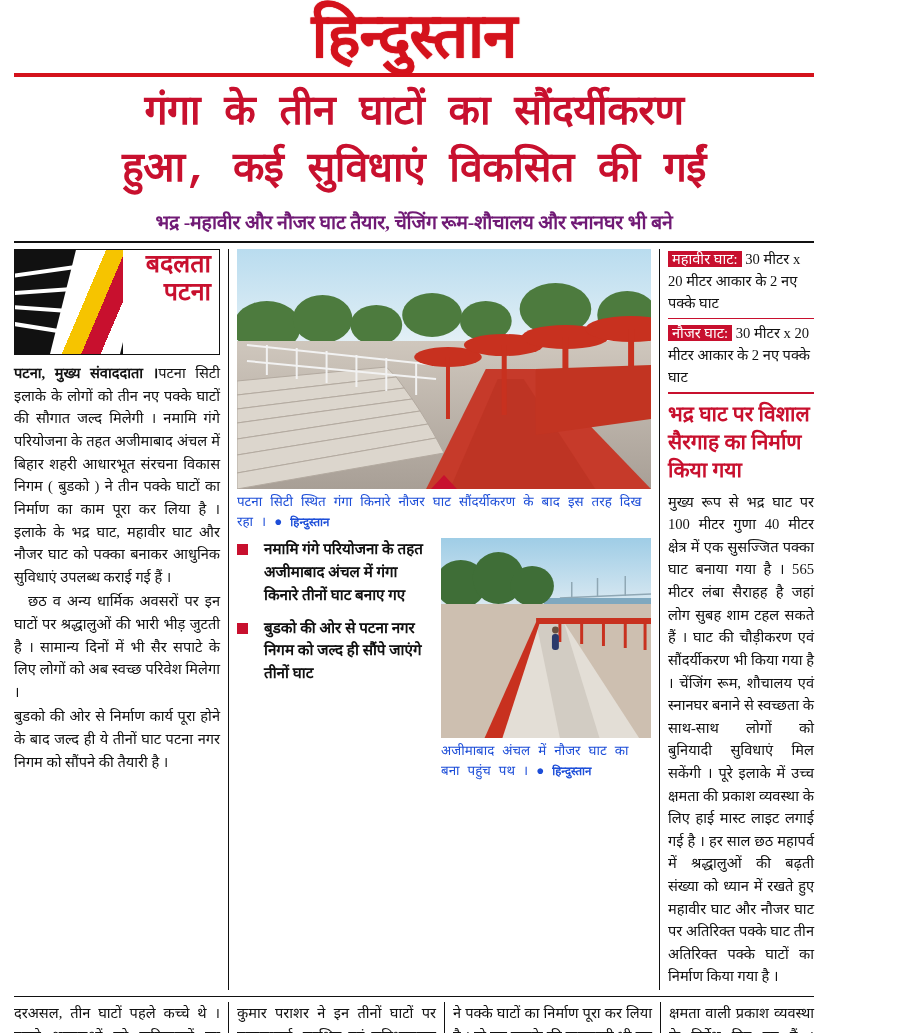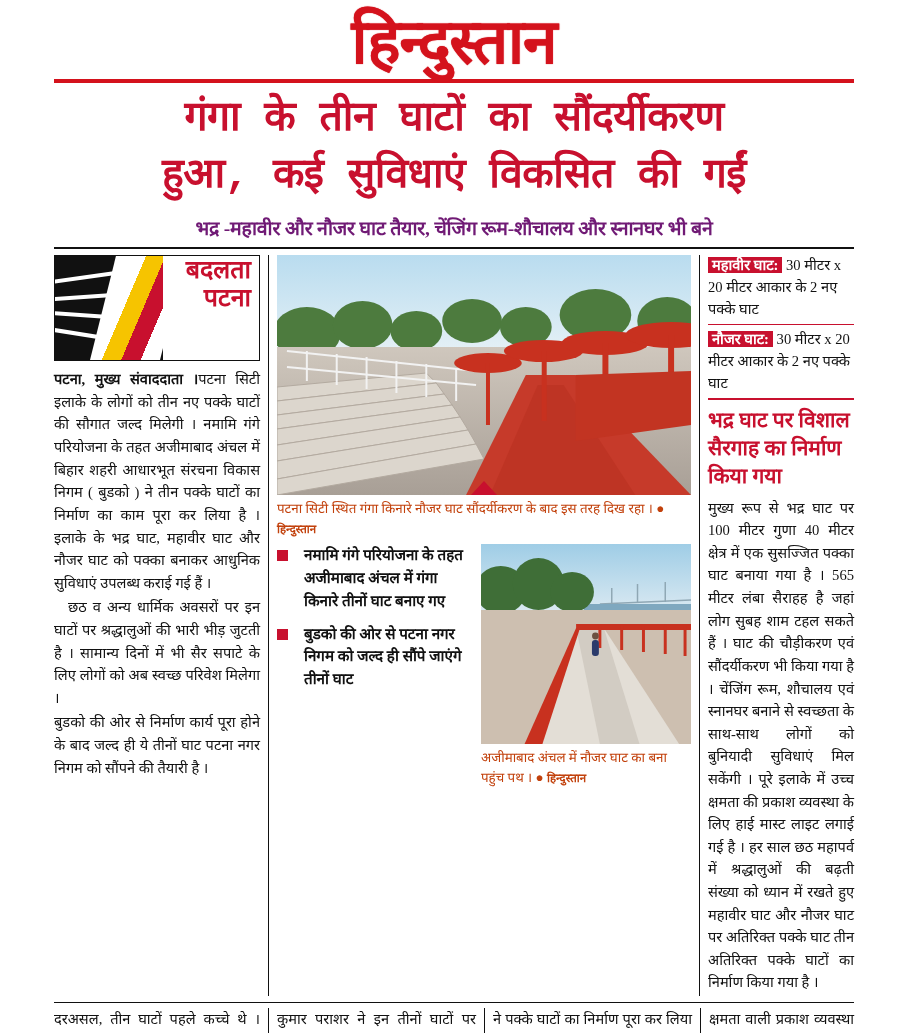--- a/index.html
+++ b/index.html
@@ -12,23 +12,22 @@
     height: 1033px;
     font-family: "Liberation Sans", sans-serif;
     color: #111;
     overflow: hidden;
     position: relative;
   }
   .page {
     width: 828px;
     height: 1033px;
     box-sizing: border-box;
-    padding: 8px 14px 0 14px;
-    position: relative;
-    margin-left: 40px;
+    padding: 2px 14px 0 14px;
+    position: relative;
   }
   
   .masthead {
     text-align: center;
     padding-top: 2px;
   }
   .masthead-title {
     font-family: "Liberation Serif", serif;
     font-weight: bold;
     font-size: 62px;
@@ -151,25 +150,25 @@
   .indent { text-indent: 14px; }
   
   .photo-main {
     width: 100%;
     height: 240px;
     position: relative;
     overflow: hidden;
     background: #cfe3ef;
   }
   .caption {
-    font-family: Liberation Serif, serif;
+    font-family: Liberation Mono, monospace;
     font-size: 13.4px;
     line-height: 1.45;
     margin-top: 4px;
-    color: #c2410c;
+    color: #1d4ed8;
   }
   .credit {
     font-weight: bold;
     font-size: 11.5px;
   }
   .mid-flex {
     display: flex;
     gap: 8px;
     margin-top: 6px;
   }
@@ -207,21 +206,21 @@
   .fact {
     font-family: "Liberation Serif", serif;
     font-size: 14.6px;
     line-height: 1.5;
     margin-bottom: 3px;
   }
   .fact b.red {
     color: #fff;
     background: #c8102e;
     padding: 0 4px;
-    font-weight: bold;
+    font-weight: normal;
   }
   .fact-rule {
     height: 1.5px;
     background: #c8102e;
     margin: 3px 0 4px 0;
   }
   .sub-red-head {
     font-family: "Liberation Serif", serif;
     font-weight: bold;
     font-size: 21px;

